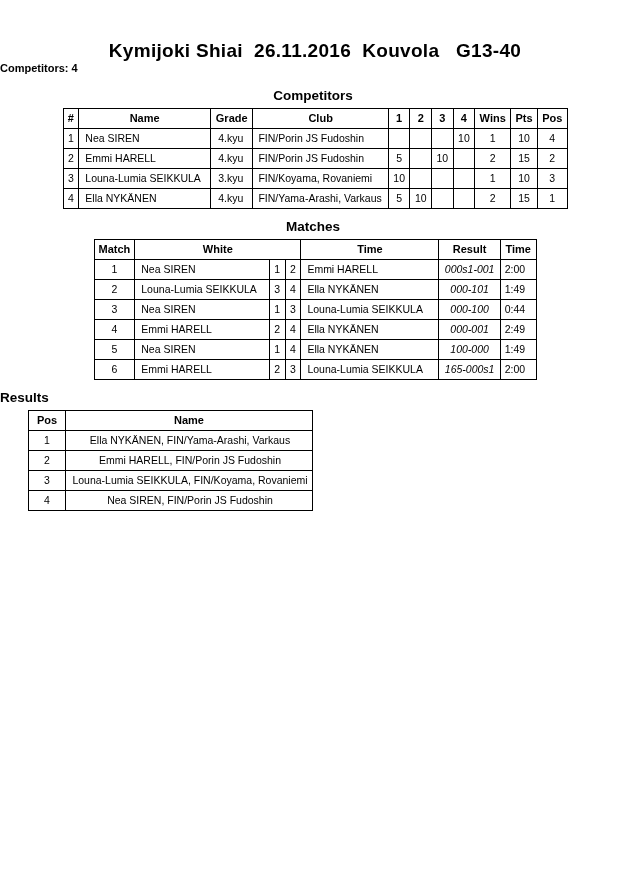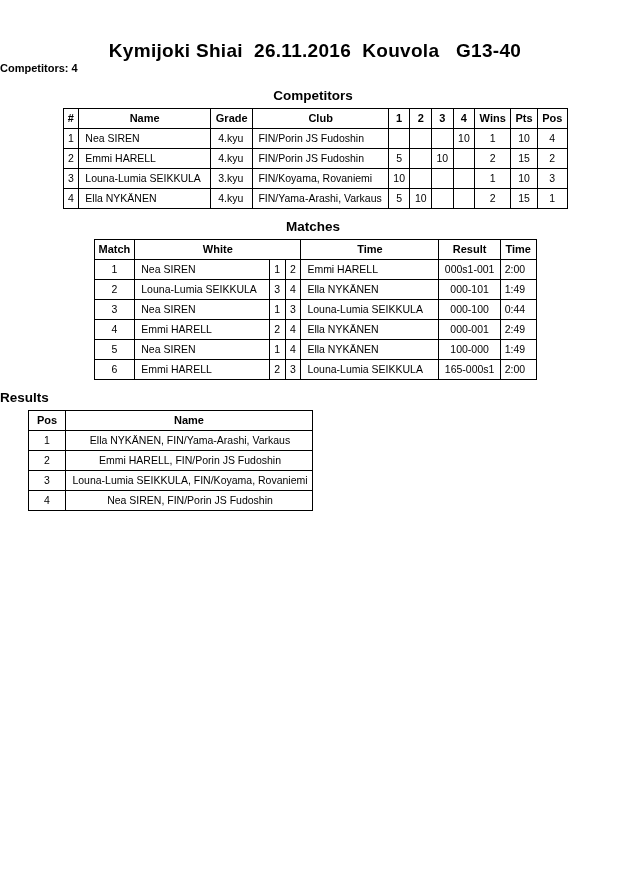--- a/index.html
+++ b/index.html
@@ -87,21 +87,21 @@
   #competitors-table th.h-wins { width: 36px; }
   #competitors-table th.h-pts { width: 24px; }
   #competitors-table th.h-pos { width: 24px; }
 
   
   #matches-table { width: 443px; }
   #matches-table td.m-num { text-align: center; width: 26px; }
   #matches-table td.m-white { text-align: left; width: 170px; padding-left: 6px; }
   #matches-table td.m-w1, #matches-table td.m-w2 { text-align: center; width: 13px; }
   #matches-table td.m-blue { text-align: left; width: 196px; padding-left: 6px; }
-  #matches-table td.m-result { text-align: center; width: 68px; }
+  #matches-table td.m-result { text-align: center; width: 68px; font-style: italic; }
   #matches-table td.m-time { width: 34px; }
   #matches-table th.mh-num { width: 26px; }
   #matches-table th.mh-white { width: 196px; }
   #matches-table th.mh-blue { width: 196px; }
   #matches-table th.mh-result { width: 68px; }
   #matches-table th.mh-time { width: 34px; }
 
   
   #results-table { width: 285px; }
   #results-table td.r-pos { text-align: center; width: 28px; }

